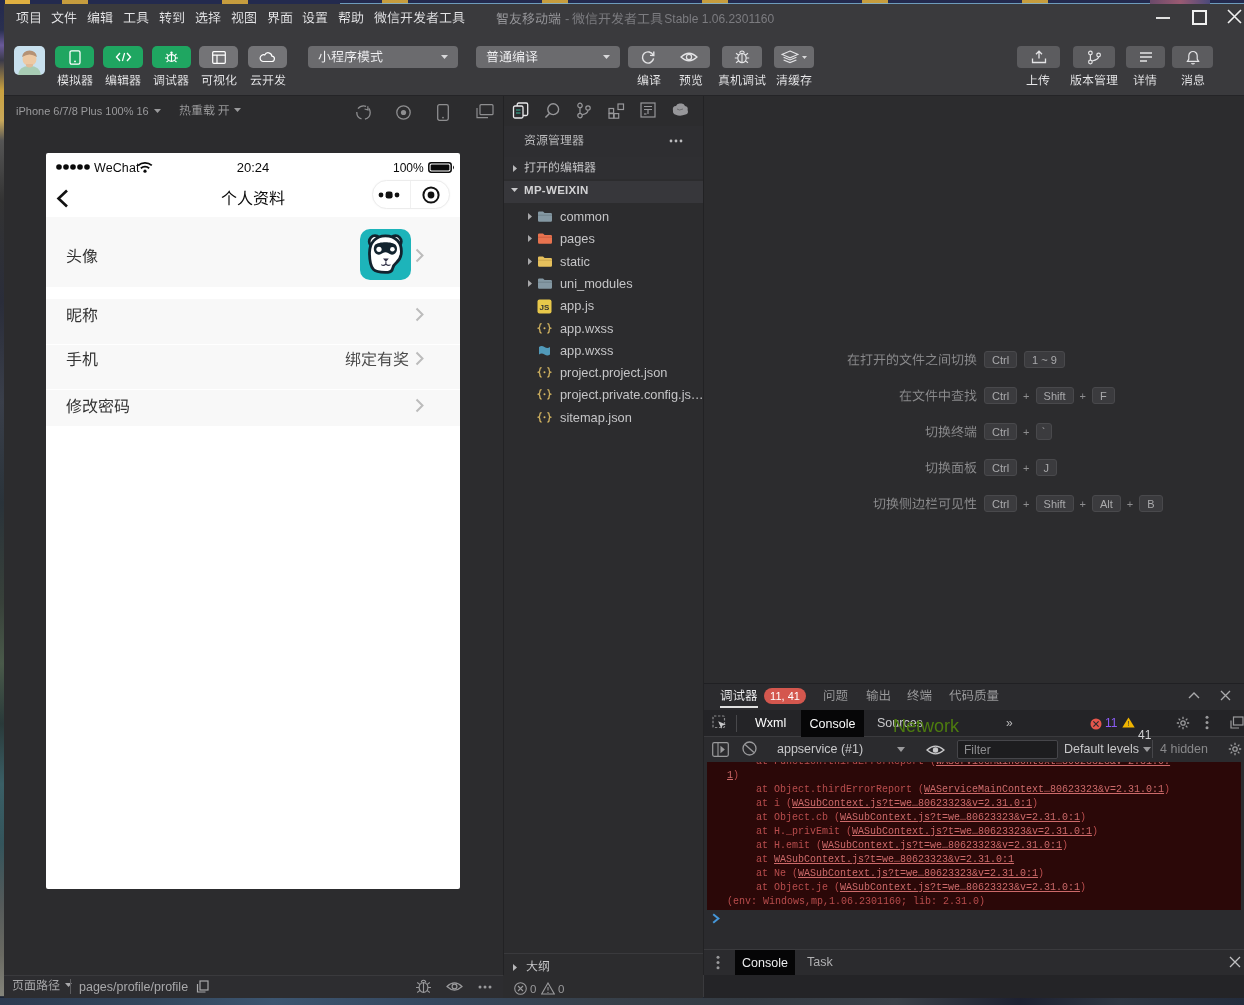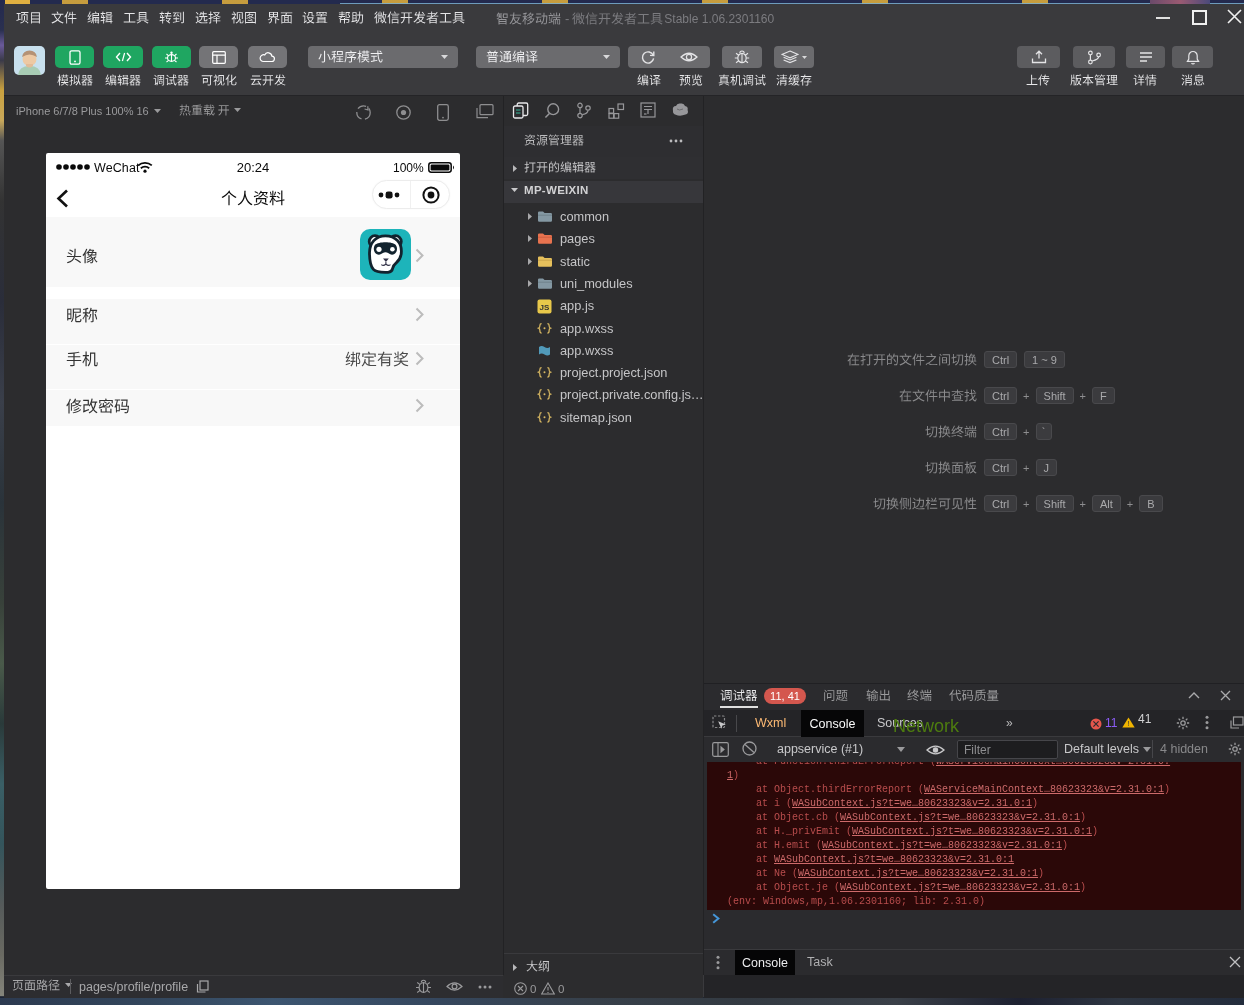--- a/index.html
+++ b/index.html
@@ -692,39 +692,39 @@
     </svg>
   </div>
 <div style="position:absolute;left:704px;top:710px;width:540px;height:27px;background:#242427;border-bottom:1px solid #3a3a3d"></div>
 <div style="position:absolute;left:712px;top:715px">
     <svg width="16" height="16" viewBox="0 0 16 16">
       <rect x="1" y="1" width="11.5" height="11.5" rx="1" fill="none" stroke="#88888a" stroke-width="1.2" stroke-dasharray="2.4 1.6"></rect>
       <path d="M6.2 6.2 L13.8 9.4 L10.4 10.4 L9.4 13.8 Z" fill="#c8c8ca"></path>
     </svg>
   </div>
 <div style="position:absolute;left:736px;top:715px;width:1px;height:17px;background:#48484b"></div>
-<div style="position:absolute;left:755px;top:716px;font-size:12.5px;color:#fdba74">Wxml</div>
+<div style="position:absolute;left:755px;top:716px;font-size:12.5px;color:#ffffff">Wxml</div>
 <div style="position:absolute;left:801px;top:710px;width:63px;height:27px;background:#060607;display:flex;align-items:center;justify-content:center;font-size:12.5px;color:#fafafa">Console</div>
 <div style="position:absolute;left:877px;top:716px;font-size:12.5px;color:#c8c8ca">Sources</div>
 <div style="position:absolute;left:893px;top:716px;font-size:18px;color:#4d7c0f">Network</div>
 <div style="position:absolute;left:1006px;top:716px;font-size:12px;color:#b8b8ba">»</div>
 <div style="position:absolute;left:1090px;top:718px">
     <svg width="12" height="12" viewBox="0 0 12 12">
       <circle cx="6" cy="6" r="5.5" fill="#e5564c"></circle>
       <path d="M3.4 3.4 L8.6 8.6 M8.6 3.4 L3.4 8.6" stroke="#2b2b2e" stroke-width="1.2"></path>
     </svg>
   </div>
 <div style="position:absolute;left:1105px;top:716px;font-size:12px;color:#8b5cf6">11</div>
 <div style="position:absolute;left:1122px;top:717px">
     <svg width="13" height="11" viewBox="0 0 13 11">
       <path d="M6.5 0.5 L12.7 10.5 H0.3 Z" fill="#f0b400"></path>
       <text x="6.5" y="9.3" font-size="7.5" fill="#333" text-anchor="middle" font-family="Liberation Sans">!</text>
     </svg>
   </div>
-<div style="position:absolute;left:1138px;top:712px;font-size:12px;color:#d0d0d2">41</div>
+<div style="position:absolute;left:1138px;top:728px;font-size:12px;color:#d0d0d2">41</div>
 <div style="position:absolute;left:1176px;top:716px">
     <svg width="14" height="14" viewBox="0 0 14 14">
       <circle cx="7" cy="7" r="2.2" fill="none" stroke="#9a9a9c" stroke-width="1.3"></circle>
       <path d="M7 0.8 V3 M7 11 V13.2 M0.8 7 H3 M11 7 H13.2 M2.6 2.6 L4.2 4.2 M9.8 9.8 L11.4 11.4 M11.4 2.6 L9.8 4.2 M4.2 9.8 L2.6 11.4" stroke="#9a9a9c" stroke-width="1.3"></path>
     </svg>
   </div>
 <div style="position:absolute;left:1205px;top:715px">
     <svg width="4" height="15" viewBox="0 0 4 15">
       <circle cx="2" cy="2.2" r="1.5" fill="#9a9a9c"></circle>
       <circle cx="2" cy="7.5" r="1.5" fill="#9a9a9c"></circle>

